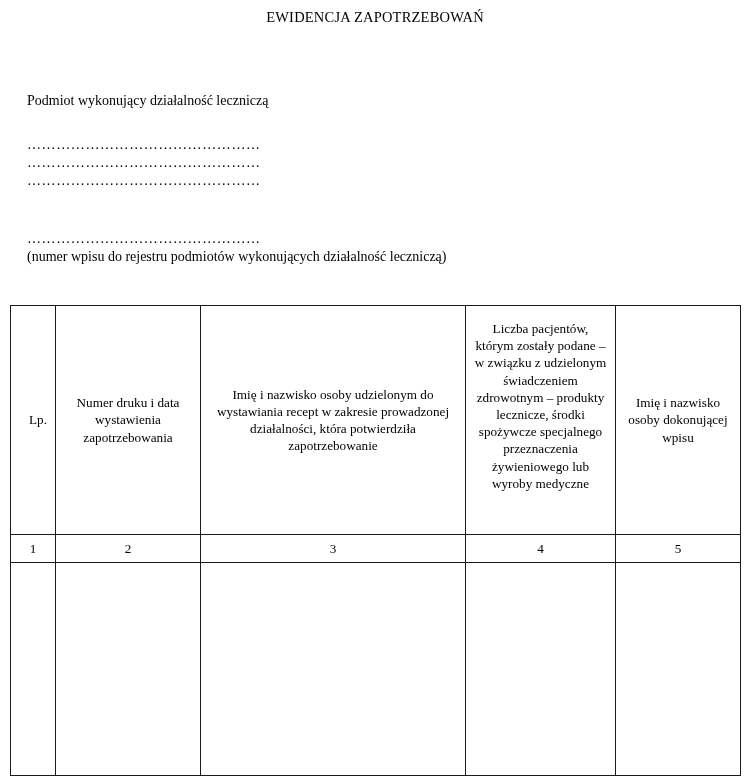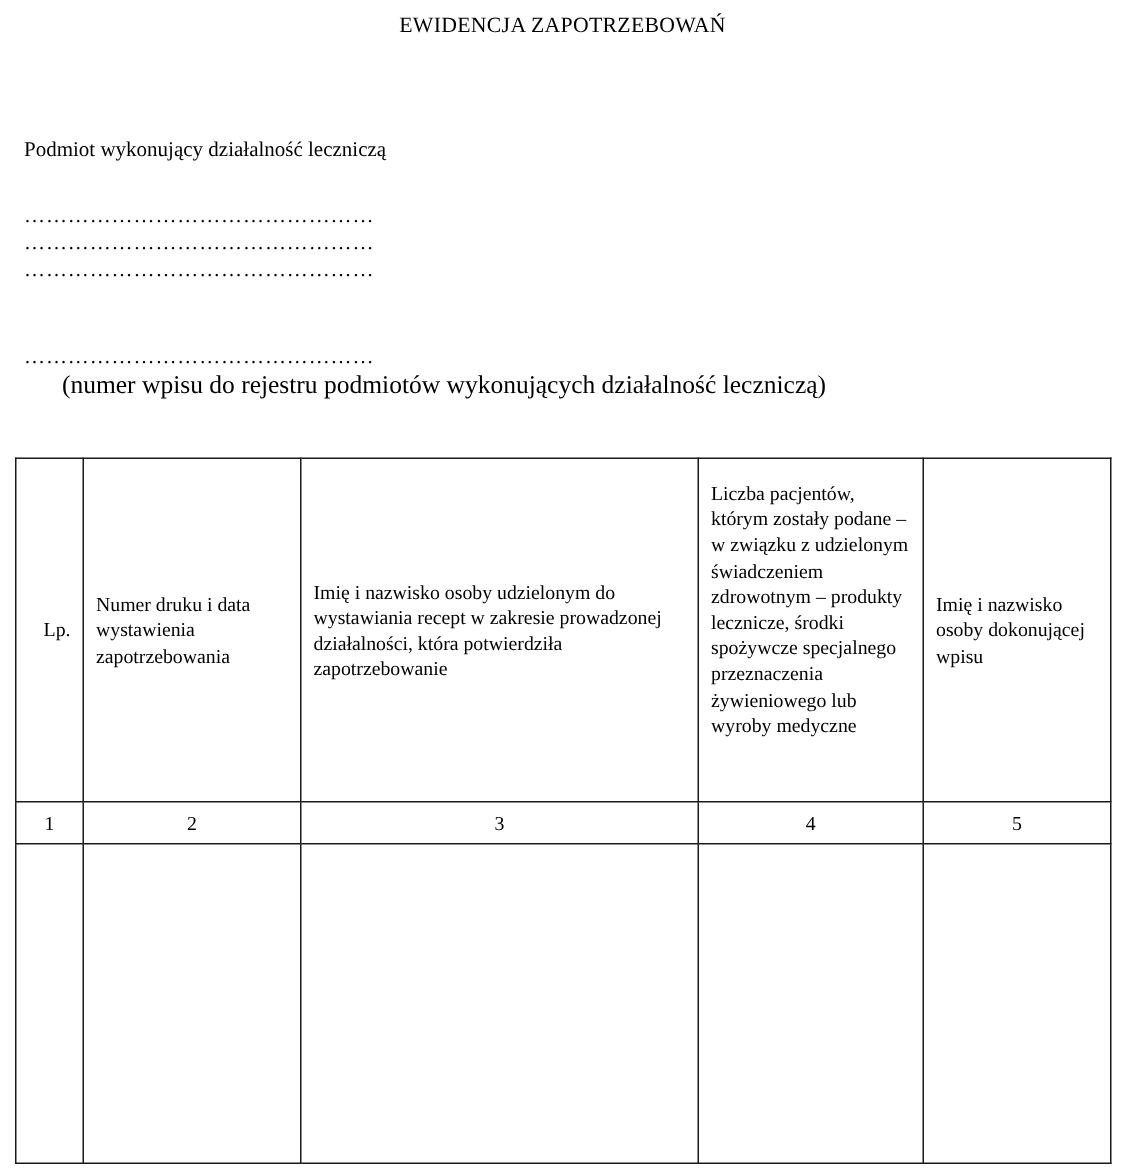--- a/index.html
+++ b/index.html
@@ -30,21 +30,21 @@
     letter-spacing: 0.2px;
   }
   .doc-title .title-line {
     display: block;
     white-space: nowrap;
   }
 
   
   .intro {
     position: absolute;
-    left: 16px;
+    left: 27px;
     top: 92px;
     width: 560px;
   }
   .intro-label {
     font-size: 14px;
     line-height: 18px;
     margin: 0;
   }
   .dots-group {
     margin-top: 26px;
@@ -55,25 +55,24 @@
     letter-spacing: 0.6px;
     white-space: nowrap;
     overflow: hidden;
     width: 268px;
     height: 18px;
   }
   .dots-gap {
     height: 40px;
   }
   .registry-caption {
-    font-size: 17px;
+    font-size: 14px;
     line-height: 18px;
     margin: 0;
     white-space: nowrap;
-    text-align: center;
   }
 
   
   .reg-table {
     position: absolute;
     left: 10px;
     top: 305px;
     width: 730px;
     border-collapse: collapse;
     table-layout: fixed;
@@ -95,21 +94,21 @@
     height: 228px;
     vertical-align: middle;
   }
   .hdr-cell-inner {
     padding: 0 8px;
   }
   .hdr-center {
     text-align: right;
   }
   .hdr-left {
-    text-align: left;
+    text-align: center;
   }
   
   .hdr-row td.top-align {
     vertical-align: top;
   }
   .hdr-row td.top-align .hdr-cell-inner {
     padding-top: 14px;
   }
 
   .num-row td {

